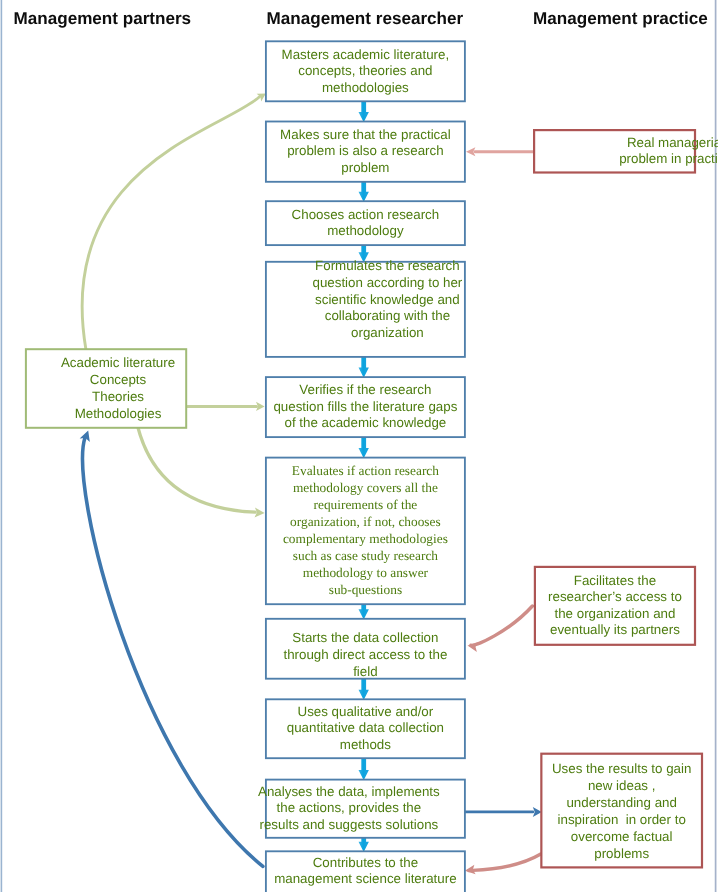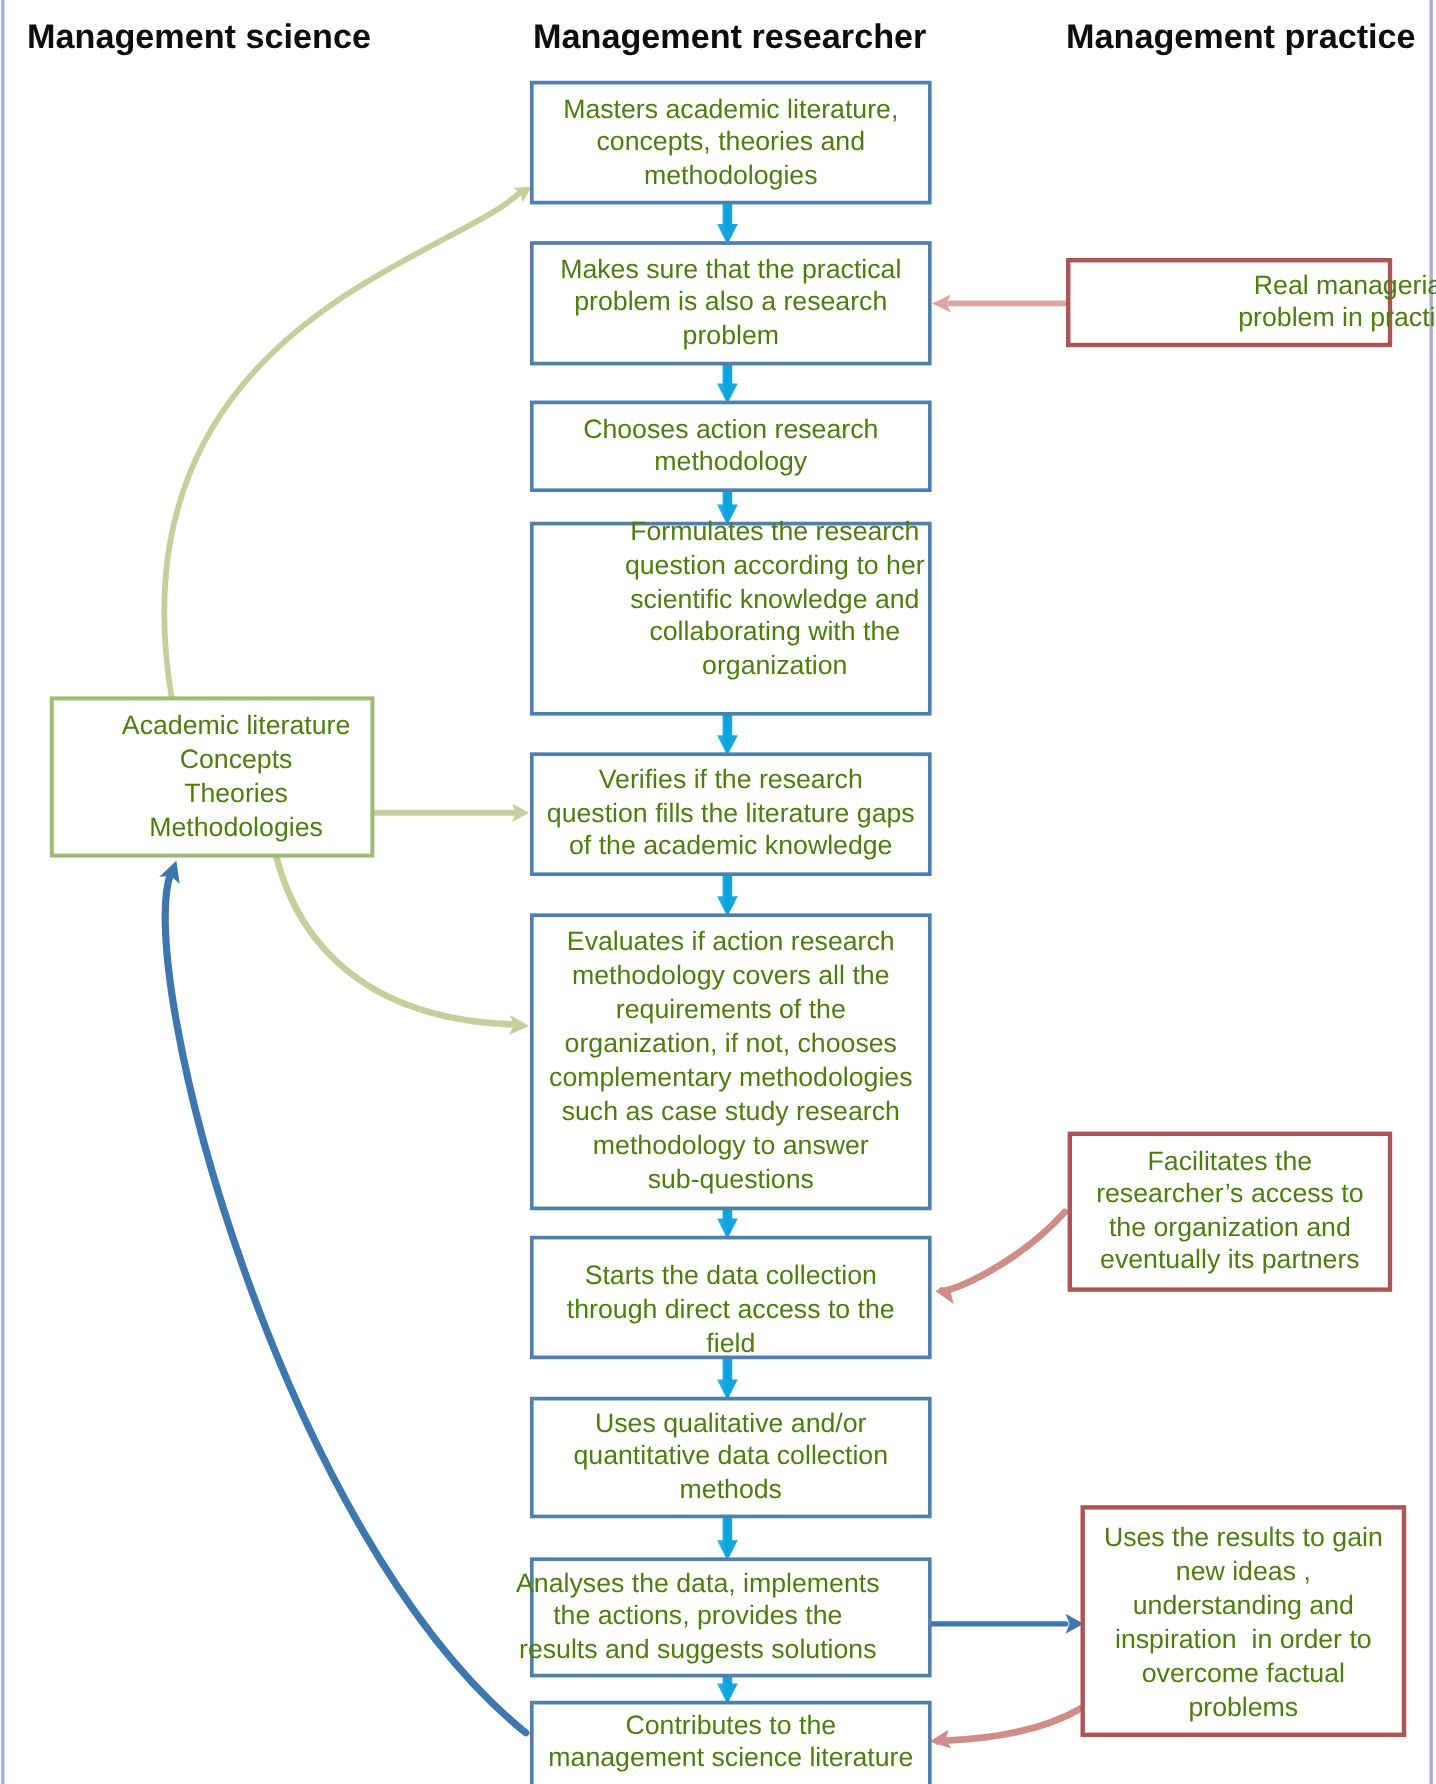--- a/index.html
+++ b/index.html
@@ -85,41 +85,41 @@
         <rect x="265.9" y="699.3" width="199" height="58.9" fill="#ffffff" stroke="#4f7fab" stroke-width="1.85"></rect>
         <rect x="265.9" y="779.6" width="199" height="58.2" fill="#ffffff" stroke="#4f7fab" stroke-width="1.85"></rect>
         <rect x="265.9" y="851.3" width="199" height="58" fill="#ffffff" stroke="#4f7fab" stroke-width="1.85"></rect>
         <rect x="25.9" y="349.2" width="160.3" height="78.6" fill="#ffffff" stroke="#a0bb76" stroke-width="2"></rect>
         <rect x="534.1" y="130.1" width="160.9" height="42.4" fill="#ffffff" stroke="#ad5554" stroke-width="2.2"></rect>
         <rect x="534.9" y="566.9" width="160.1" height="77.9" fill="#ffffff" stroke="#ad5554" stroke-width="2.2"></rect>
         <rect x="541.35" y="753.7" width="160.65" height="113.7" fill="#ffffff" stroke="#ad5554" stroke-width="2.2"></rect>
       </g>
   </svg>
 
-  <div class="colhdr" style="left:13.5px;top:8.5px">Management science</div>
+  <div class="colhdr" style="left:13.5px;top:8.5px">Management partners</div>
   <div class="colhdr" style="left:266.5px;top:8.5px">Management researcher</div>
   <div class="colhdr" style="left:533px;top:8.5px">Management practice</div>
 
   <div id="nodes">
       <div class="node blue" style="left: 265.9px; top: 41.3px; width: 199px; height: 60px;">
         <span class="tx" style="line-height: 16.5px;">Masters&nbsp;academic&nbsp;literature,<br>concepts,&nbsp;theories&nbsp;and<br>methodologies</span>
       </div>
       <div class="node blue" style="left: 265.9px; top: 121.5px; width: 199px; height: 60.3px;">
         <span class="tx" style="line-height: 16.6px;">Makes&nbsp;sure&nbsp;that&nbsp;the&nbsp;practical<br>problem&nbsp;is&nbsp;also&nbsp;a&nbsp;research<br>problem</span>
       </div>
       <div class="node blue" style="left: 265.9px; top: 201.2px; width: 199px; height: 43.9px;">
         <span class="tx" style="line-height: 16.6px;">Chooses&nbsp;action&nbsp;research<br>methodology</span>
       </div>
       <div class="node blue" style="left: 265.9px; top: 261.8px; width: 199px; height: 76px; padding-left: 44px;">
         <span class="tx" style="line-height: 16.6px;">Formulates&nbsp;the&nbsp;research<br>question&nbsp;according&nbsp;to&nbsp;her<br>scientific&nbsp;knowledge&nbsp;and<br>collaborating&nbsp;with&nbsp;the<br>organization</span>
       </div>
       <div class="node blue" style="left: 265.9px; top: 377.1px; width: 199px; height: 60px;">
         <span class="tx" style="line-height: 16.6px;">Verifies&nbsp;if&nbsp;the&nbsp;research<br>question&nbsp;fills&nbsp;the&nbsp;literature&nbsp;gaps<br>of&nbsp;the&nbsp;academic&nbsp;knowledge</span>
       </div>
-      <div class="node blue" style="left: 265.9px; top: 457.6px; width: 199px; height: 146.6px;">
+      <div class="node blue" style="left: 265.9px; top: 457.6px; width: 199px; height: 146.6px; font-family: Liberation Serif, serif;">
         <span class="tx" style="line-height: 16.93px;">Evaluates&nbsp;if&nbsp;action&nbsp;research<br>methodology&nbsp;covers&nbsp;all&nbsp;the<br>requirements&nbsp;of&nbsp;the<br>organization,&nbsp;if&nbsp;not,&nbsp;chooses<br>complementary&nbsp;methodologies<br>such&nbsp;as&nbsp;case&nbsp;study&nbsp;research<br>methodology&nbsp;to&nbsp;answer<br>sub-questions</span>
       </div>
       <div class="node blue" style="left: 265.9px; top: 618.8px; width: 199px; height: 73px;">
         <span class="tx" style="line-height: 16.6px;">Starts&nbsp;the&nbsp;data&nbsp;collection<br>through&nbsp;direct&nbsp;access&nbsp;to&nbsp;the<br>field</span>
       </div>
       <div class="node blue" style="left: 265.9px; top: 699.3px; width: 199px; height: 58.9px;">
         <span class="tx" style="line-height: 16.6px;">Uses&nbsp;qualitative&nbsp;and/or<br>quantitative&nbsp;data&nbsp;collection<br>methods</span>
       </div>
       <div class="node blue" style="left: 265.9px; top: 779.6px; width: 166px; height: 58.2px;">
         <span class="tx" style="line-height: 16.6px;">Analyses&nbsp;the&nbsp;data,&nbsp;implements<br>the&nbsp;actions,&nbsp;provides&nbsp;the<br>results&nbsp;and&nbsp;suggests&nbsp;solutions</span>

